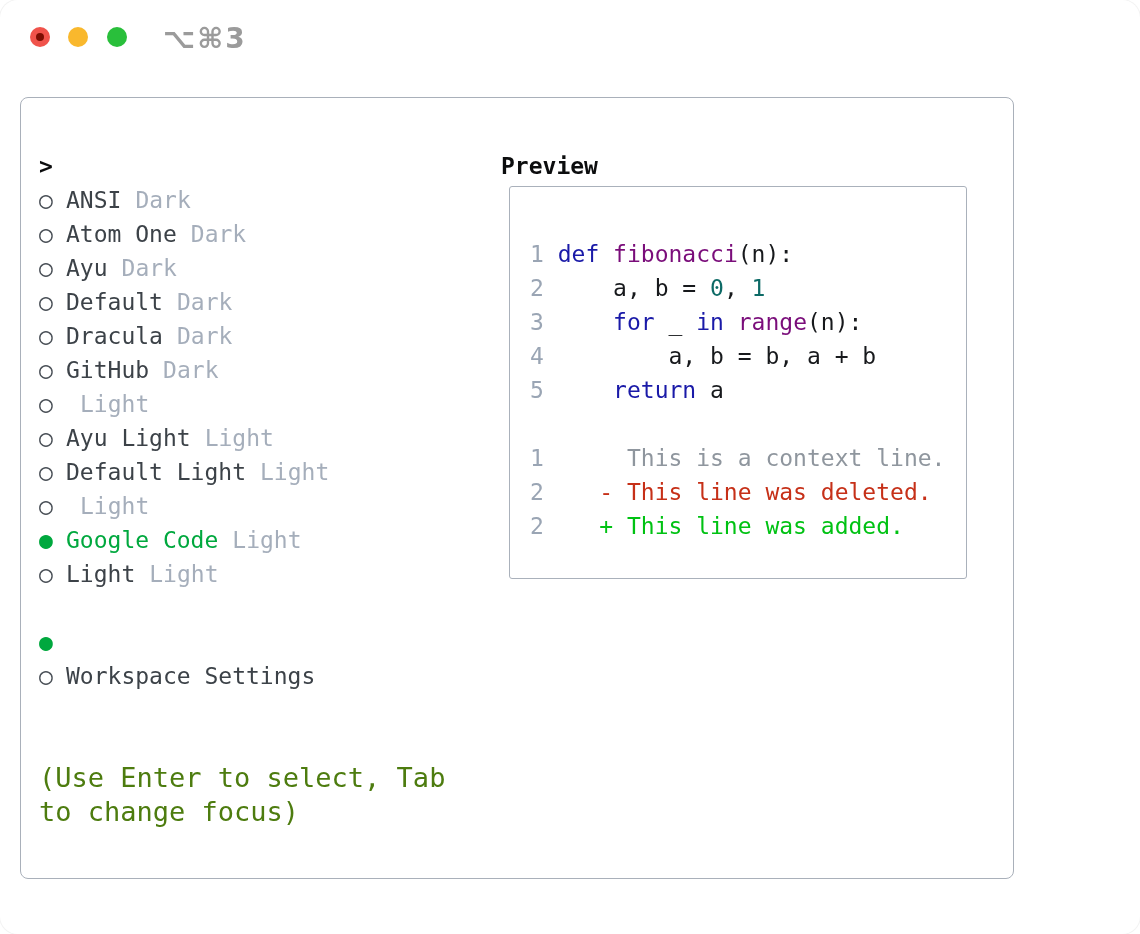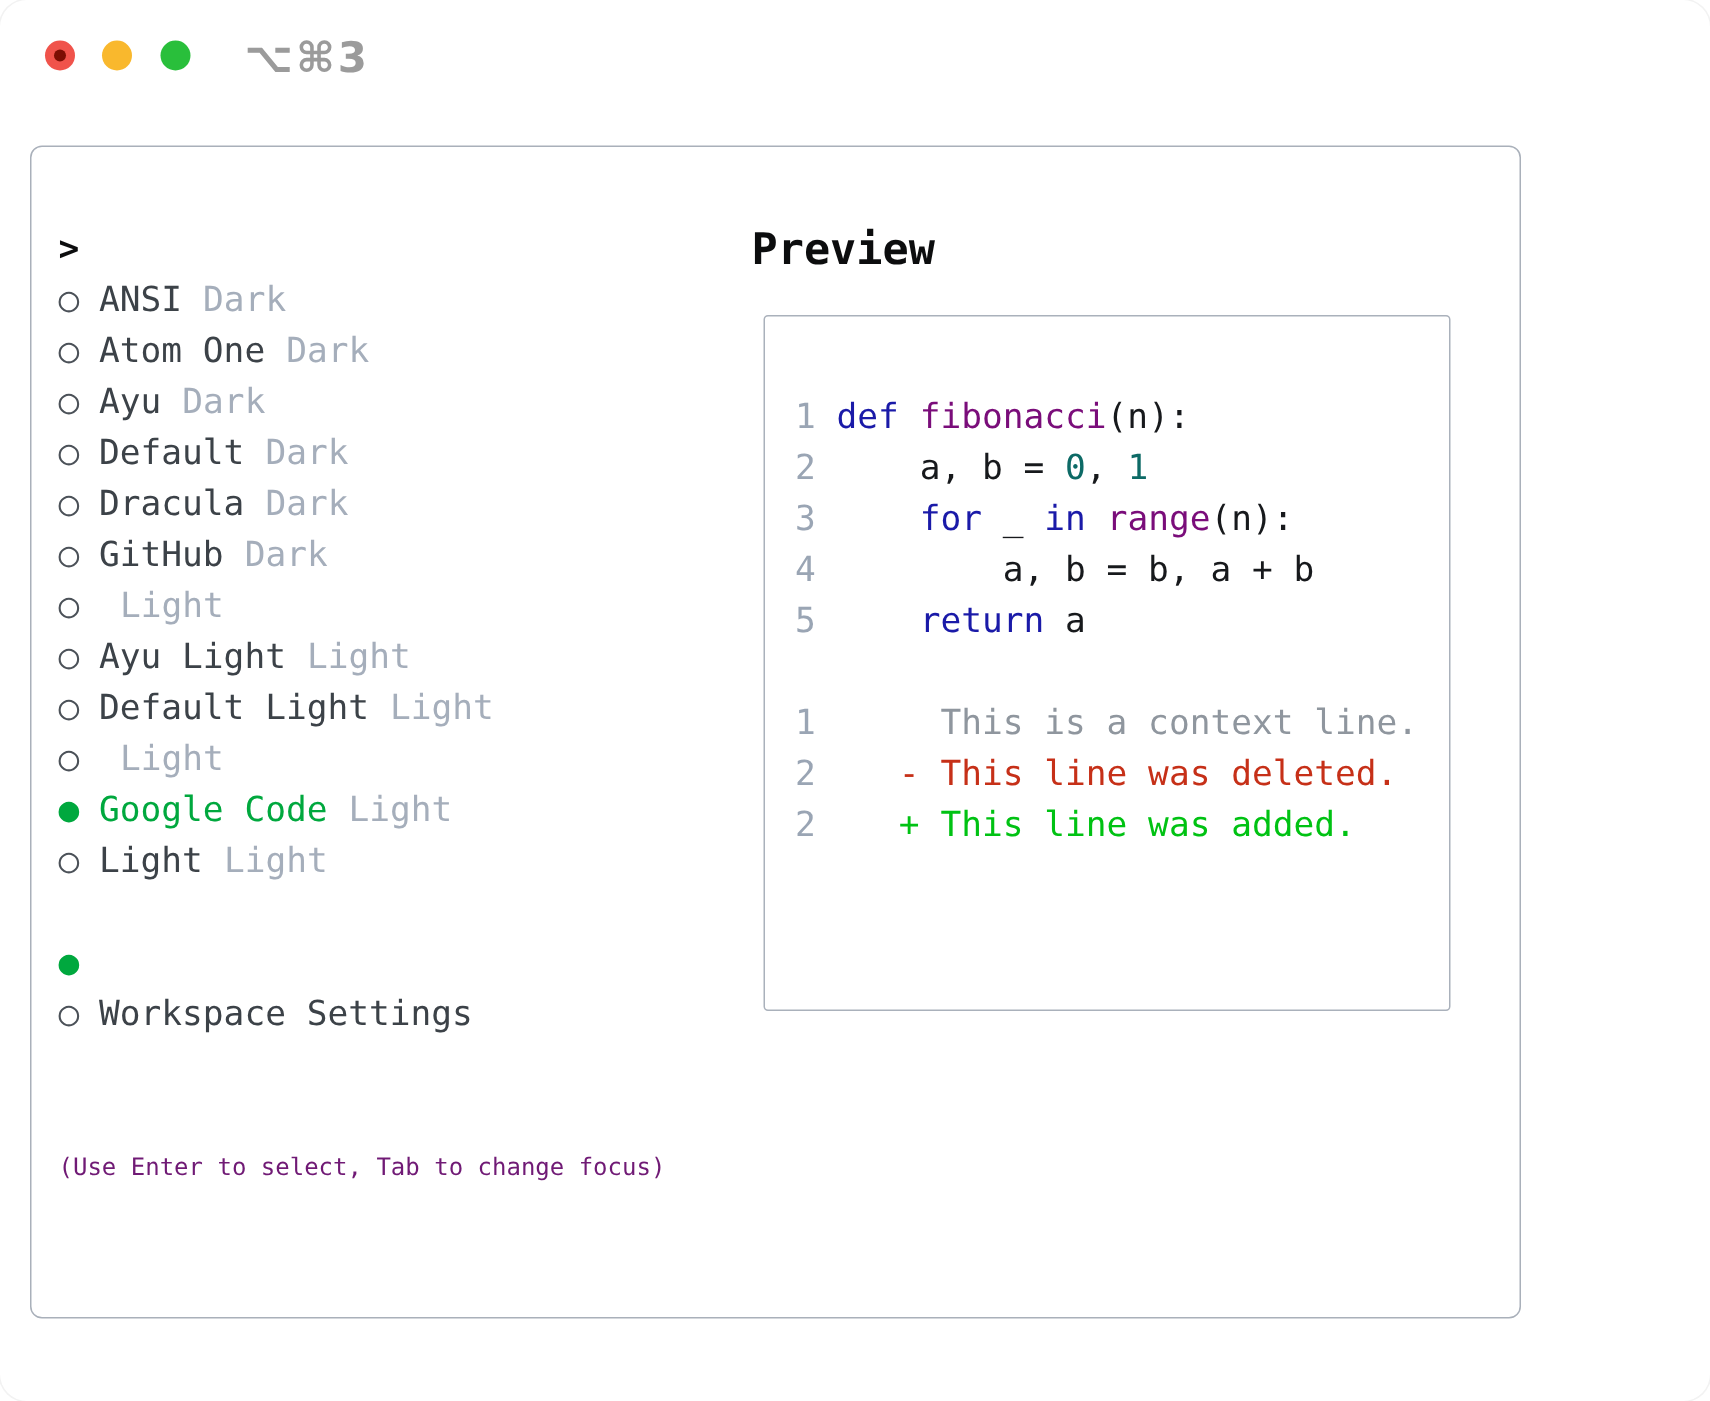--- a/index.html
+++ b/index.html
@@ -32,29 +32,29 @@
   .name { color:#3c4248; }
   .variant { color:#a5aebb; margin-left:14px; }
   .row.selected .bullet, .row.selected .name { color:#00a83e; }
   .header-row .bullet { color:#0c0d0e; font-weight:bold; }
   .header-row .name { color:#0c0d0e; font-weight:bold; }
   .theme-list { position:absolute; left:18px; top:51px; }
   .apply-list { position:absolute; left:18px; top:527px; }
   .apply-header .name { color:#0c0d0e; }
   .help {
     position:absolute; left:18px; top:663px; width:420px;
-    font-size:16px; line-height:34px; color:#701a75;
+    font-size:27px; line-height:34px; color:#4d7c0f;
   }
   
   .preview-title {
     position:absolute; left:480px; top:51px; line-height:34px;
-    font-size:29px; font-weight:bold; color:#0c0d0e;
+    font-size:23px; font-weight:bold; color:#0c0d0e;
   }
   .preview-box {
-    position:absolute; left:488px; top:112px; width:458px; height:464px;
+    position:absolute; left:488px; top:88px; width:458px; height:393px;
     border:1.5px solid #aab1bb; border-radius:3px; background:#ffffff;
   }
   .code {
     position:absolute; left:20px; top:50px; margin:0;
     font-family:"DejaVu Sans Mono", monospace;
     font-size:23px; line-height:34px; white-space:pre;
   }
   .code .lnum    { color:#9aa5b4; }
   .code .keyword { color:#1a1aa8; }
   .code .function{ color:#7a0d7a; }

